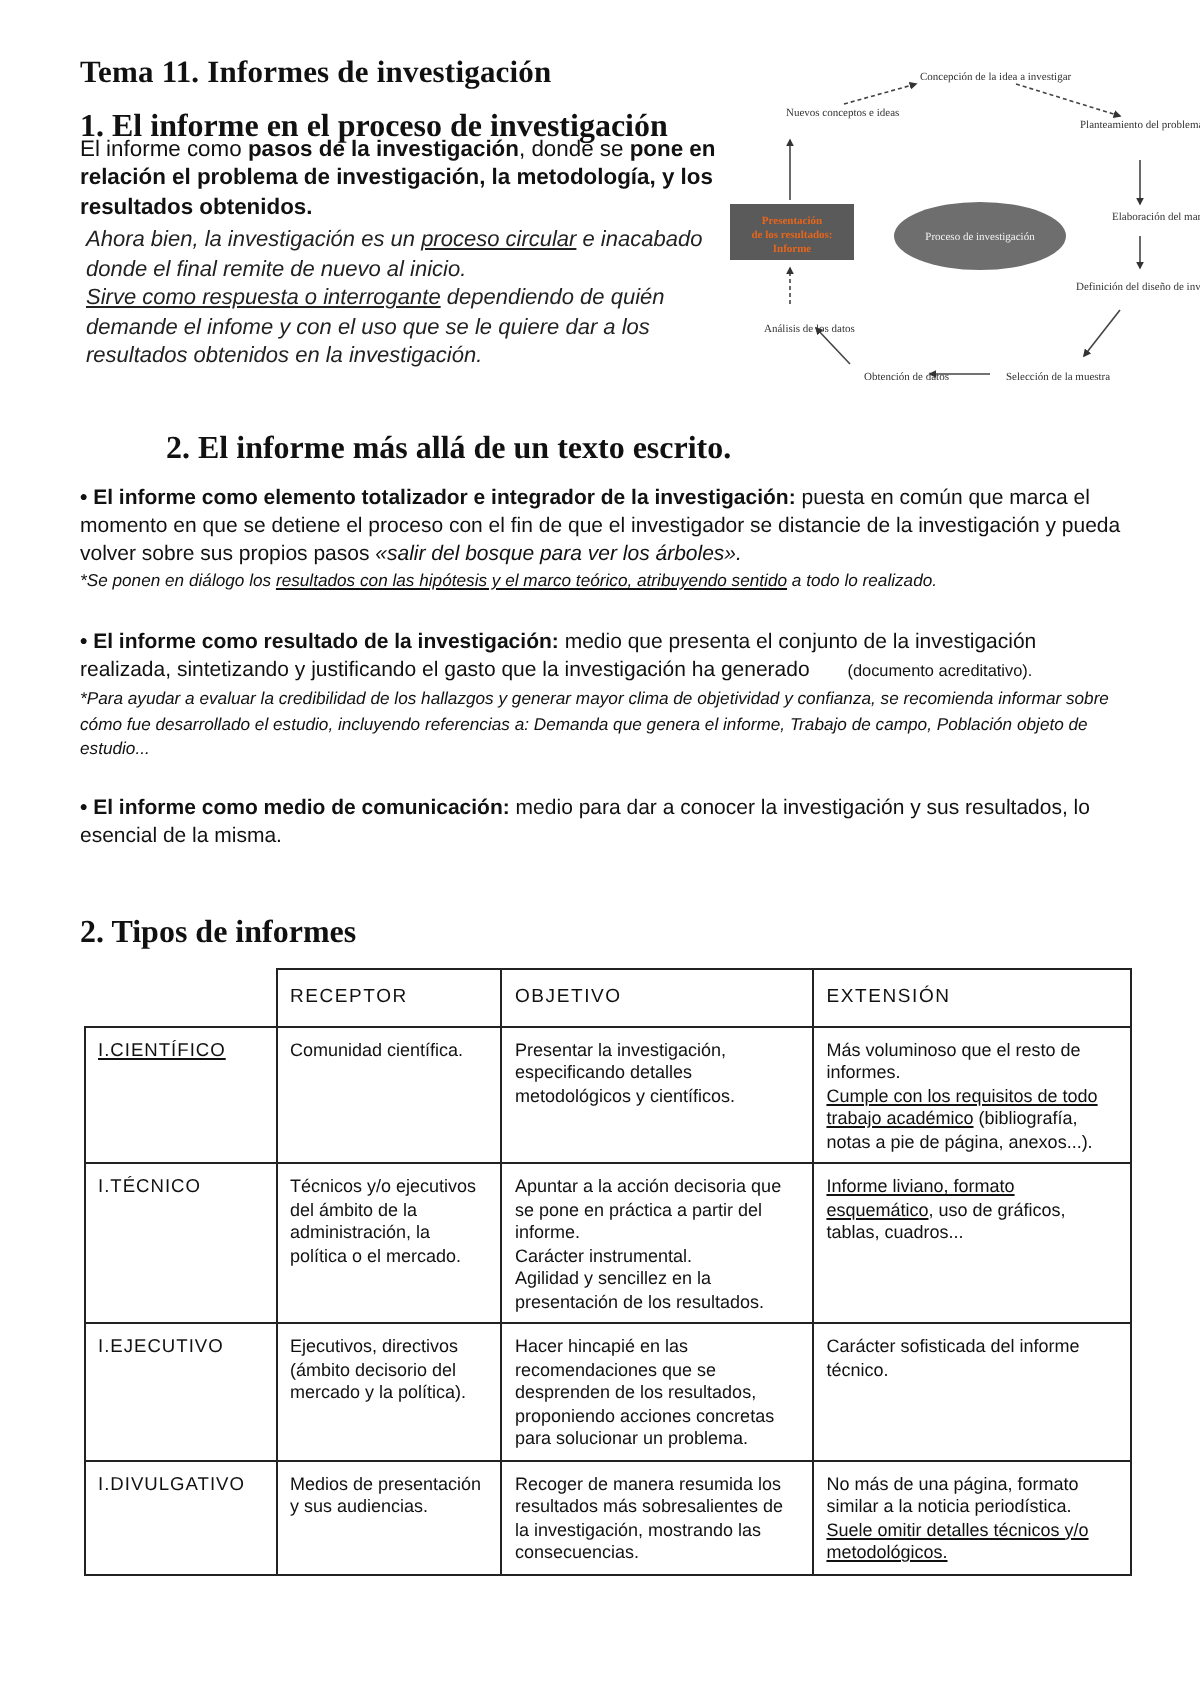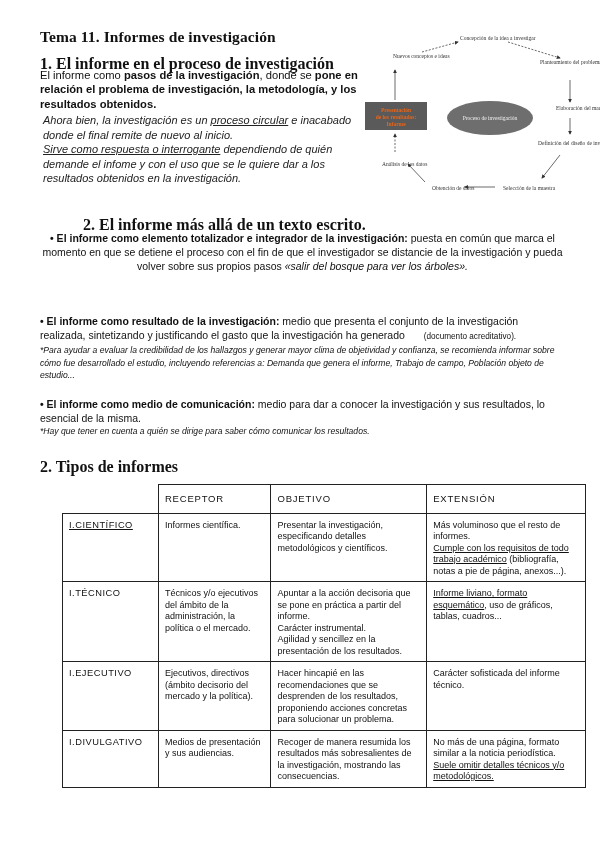--- a/index.html
+++ b/index.html
@@ -11,25 +11,25 @@
   .h2 { font-size: 16px; font-weight: bold; }
   #s1-h { left: 40px; top: 55px; }
   #s1-p { left: 40px; top: 68px; width: 325px; font-size: 11.2px; line-height: 14.3px; }
   #s1-i { left: 43px; top: 113px; width: 325px; font-size: 11px; line-height: 14.5px; font-style: italic; color: #222; }
   u { text-decoration: underline; }
   #diagram { left: 360px; top: 30px; width: 240px; height: 172px; }
   #s2-h { left: 40px; top: 216px; margin-left: 43px; }
   .para { left: 40px; width: 525px; font-size: 10.5px; line-height: 14px; }
   .note { font-size: 8.6px; font-style: italic; line-height: 12.5px; }
   .small { font-size: 8.2px; padding-left: 16px; }
-  #s2-b1 { top: 231px; text-align: center; }
+  #s2-b1 { top: 242px; }
   #s2-b2 { top: 314px; }
   #s2-b3 { top: 397px; }
   #s3-h { left: 40px; top: 458px; }
-  #tipos { position: absolute; left: 42px; top: 484px; width: 524px; border-collapse: collapse; font-size: 9px; line-height: 11.5px; margin-left: 20px; }
+  #tipos { position: absolute; left: 42px; top: 484px; width: 524px; border-collapse: collapse; font-size: 9px; line-height: 11.5px; }
   #tipos td, #tipos th { border: 1px solid #222; vertical-align: top; text-align: left; padding: 6px 6px 4px 6px; font-weight: normal; }
   #tipos th { letter-spacing: 0.8px; font-size: 9.5px; padding: 8px 6px 8px 6px; }
   #tipos th.blank { border: none; border-bottom: 1px solid #222; border-right: 1px solid #222; }
   #tipos td.type { letter-spacing: 0.5px; font-size: 9.3px; }
   .c1 { width: 83px; } .c2 { width: 99px; } .c3 { width: 142px; } .c4 { width: 145px; }
   .r1 { height: 68px; } .r2 { height: 76px; padding-left: 11px; } .r3 { height: 62px; } .r4 { height: 50px; }
   .dlab { font-family: "Liberation Serif", serif; font-size: 5.5px; fill: #333; }
 </style>
 </head>
 <body>
@@ -76,45 +76,45 @@
   <text x="143" y="160" class="dlab">Selección de la muestra</text>
   <text x="72" y="160" class="dlab">Obtención de datos</text>
   <text x="22" y="136" class="dlab">Análisis de los datos</text>
   <text x="33" y="28" class="dlab">Nuevos conceptos e ideas</text>
 </svg>
 
 <div id="s2-h" class="abs serif h2">2. El informe más allá de un texto escrito.</div>
 
 <div id="s2-b1" class="abs sans para">
   <b>• El informe como elemento totalizador e integrador de la investigación:</b><span> puesta en común que marca el momento en que se detiene el proceso con el fin de que el investigador se distancie de la investigación y pueda volver sobre sus propios pasos </span><i>«salir del bosque para ver los árboles».</i>
+  <div class="note"><span>*Se ponen en diálogo los </span><u>resultados con las hipótesis y el marco teórico, atribuyendo sentido</u><span> a todo lo realizado.</span></div>
 </div>
 
 <div id="s2-b2" class="abs sans para">
   <b>• El informe como resultado de la investigación:</b><span> medio que presenta el conjunto de la investigación realizada, sintetizando y justificando el gasto que la investigación ha generado </span><span class="small">(documento acreditativo).</span>
   <div class="note">*Para ayudar a evaluar la credibilidad de los hallazgos y generar mayor clima de objetividad y confianza, se recomienda informar sobre cómo fue desarrollado el estudio, incluyendo referencias a: Demanda que genera el informe, Trabajo de campo, Población objeto de estudio...</div>
 </div>
 
 <div id="s2-b3" class="abs sans para">
   <b>• El informe como medio de comunicación:</b><span> medio para dar a conocer la investigación y sus resultados, lo esencial de la misma.</span>
-  <div class="note">*Hay que tener en cuenta a quién se dirige para saber cómo comunicar los resultados.</div>
 </div>
 
 <div id="s3-h" class="abs serif h2">2. Tipos de informes</div>
 
 <table id="tipos" class="sans">
   <tbody>
       <tr>
     <th class="blank c1"></th>
     <th class="c2">RECEPTOR</th>
     <th class="c3">OBJETIVO</th>
     <th class="c4">EXTENSIÓN</th>
   </tr>
   <tr class="r1">
     <td class="type"><u>I.CIENTÍFICO</u></td>
-    <td>Informes científica.</td>
+    <td>Comunidad científica.</td>
     <td>Presentar la investigación, especificando detalles metodológicos y científicos.</td>
     <td><span>Más voluminoso que el resto de informes.</span><br><u>Cumple con los requisitos de todo trabajo académico</u><span> (bibliografía, notas a pie de página, anexos...).</span></td>
   </tr>
   <tr class="r2">
     <td class="type">I.TÉCNICO</td>
     <td>Técnicos y/o ejecutivos del ámbito de la administración, la política o el mercado.</td>
     <td><span>Apuntar a la acción decisoria que se pone en práctica a partir del informe.</span><br><span>Carácter instrumental.</span><br><span>Agilidad y sencillez en la presentación de los resultados.</span></td>
     <td><u>Informe liviano, formato esquemático</u><span>, uso de gráficos, tablas, cuadros...</span></td>
   </tr>
   <tr class="r3">

